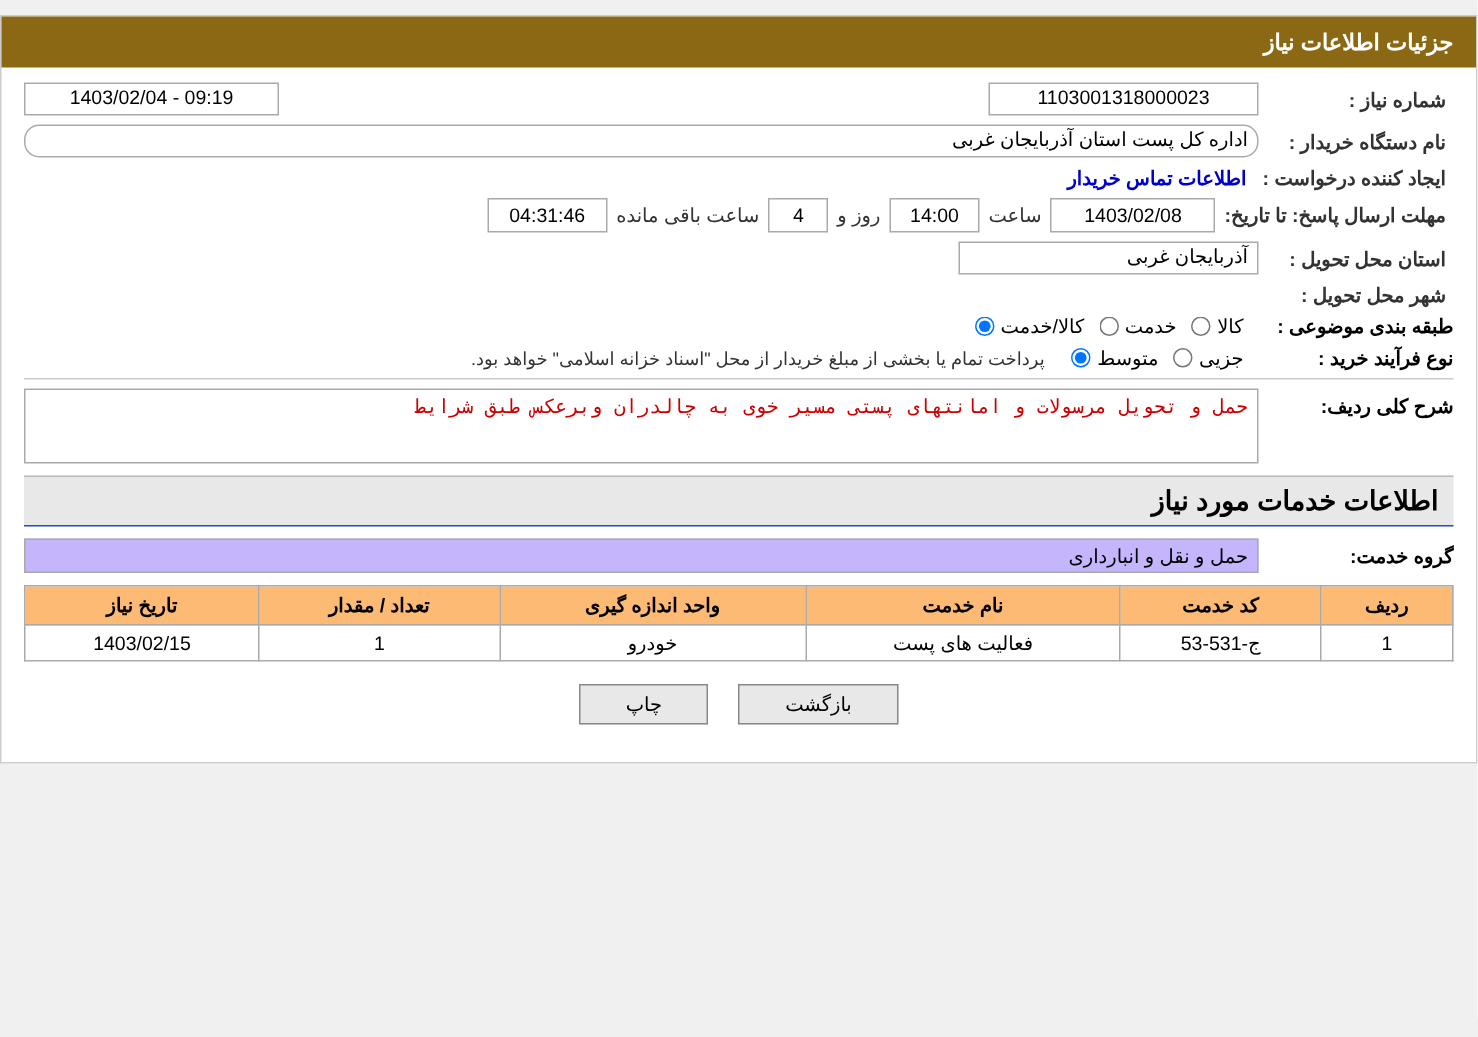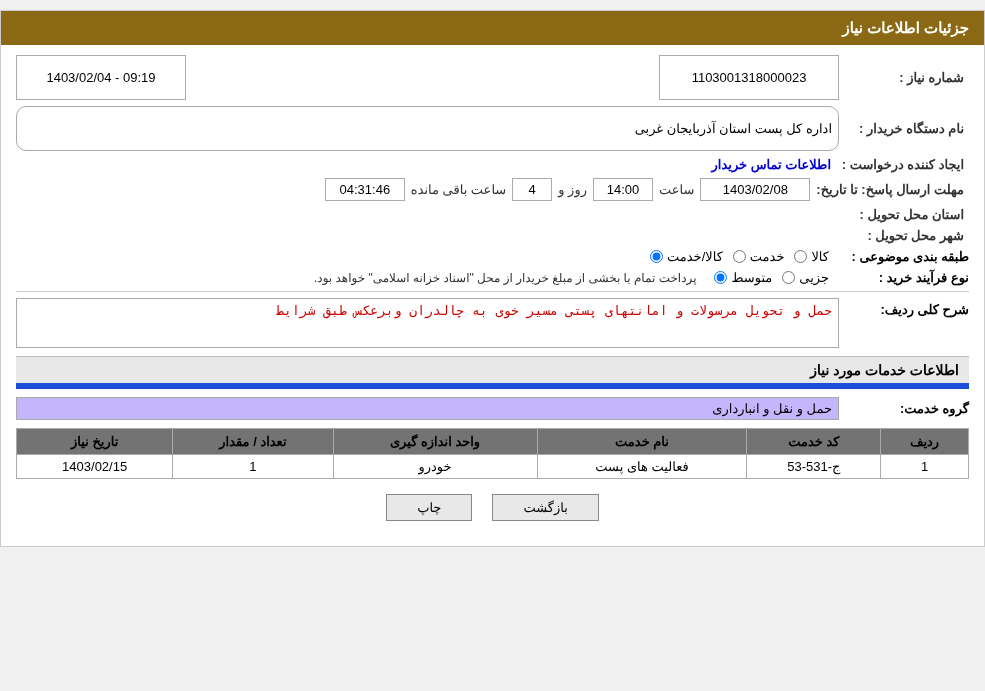--- a/index.html
+++ b/index.html
@@ -36,21 +36,21 @@
       color: #333;
       font-weight: bold;
       white-space: nowrap;
       min-width: 130px;
       text-align: right;
       padding-right: 5px;
     }
     .field-box {
       border: 1px solid #aaa;
       background: #fff;
-      padding: 14px 6px;
+      padding: 1px 6px;
       min-height: 22px;
       min-width: 200px;
       text-align: right;
       direction: rtl;
     }
     .field-wide {
       flex: 1;
       border-radius: 10px;
     }
     .field-number {
@@ -100,23 +100,23 @@
       align-items: center;
       gap: 4px;
       direction: rtl;
     }
     .radio-option input[type=radio] {
       margin: 0;
     }
     .section-title {
       background: #e8e8e8;
       border-top: 1px solid #bbb;
-      border-bottom: 6px solid #1d4ed8;
+      border-bottom: 1px solid #1d4ed8;
       padding: 5px 10px;
-      font-size: 14px;
+      font-size: 18px;
       font-weight: bold;
       text-align: right;
       direction: rtl;
       margin: 8px 0;
     }
     .description-box {
       display: flex;
       align-items: flex-start;
       direction: rtl;
       margin-bottom: 8px;
@@ -157,21 +157,21 @@
       text-align: right;
       background: #c4b5fd;
     }
     table.data-table {
       width: 100%;
       border-collapse: collapse;
       margin-bottom: 10px;
       direction: rtl;
     }
     table.data-table th {
-      background: #737373;
+      background: #fdba74;
       border: 1px solid #aaa;
       padding: 5px 8px;
       text-align: center;
       font-weight: bold;
     }
     table.data-table td {
       border: 1px solid #aaa;
       padding: 4px 8px;
       text-align: center;
     }
@@ -254,20 +254,21 @@
       <span class="small-label">ساعت</span>
       <div class="inline-box" style="min-width:60px; direction:ltr;">14:00</div>
       <span class="small-label">روز و</span>
       <div class="inline-box" style="min-width:40px;">4</div>
       <span class="small-label">ساعت باقی مانده</span>
       <div class="inline-box" style="min-width:80px; direction:ltr;">04:31:46</div>
     </div>
 
     <div class="form-row">
       <span class="label">استان محل تحویل :</span>
+      <div class="field-box" style="min-width:200px;">آذربایجان غربی</div>
     </div>
 
     <div class="form-row">
       <span class="label">شهر محل تحویل :</span>
     </div>
 
     <div class="radio-row">
       <span class="radio-label">طبقه بندی موضوعی :</span>
       <div class="radio-option">
         <span>کالا</span>

